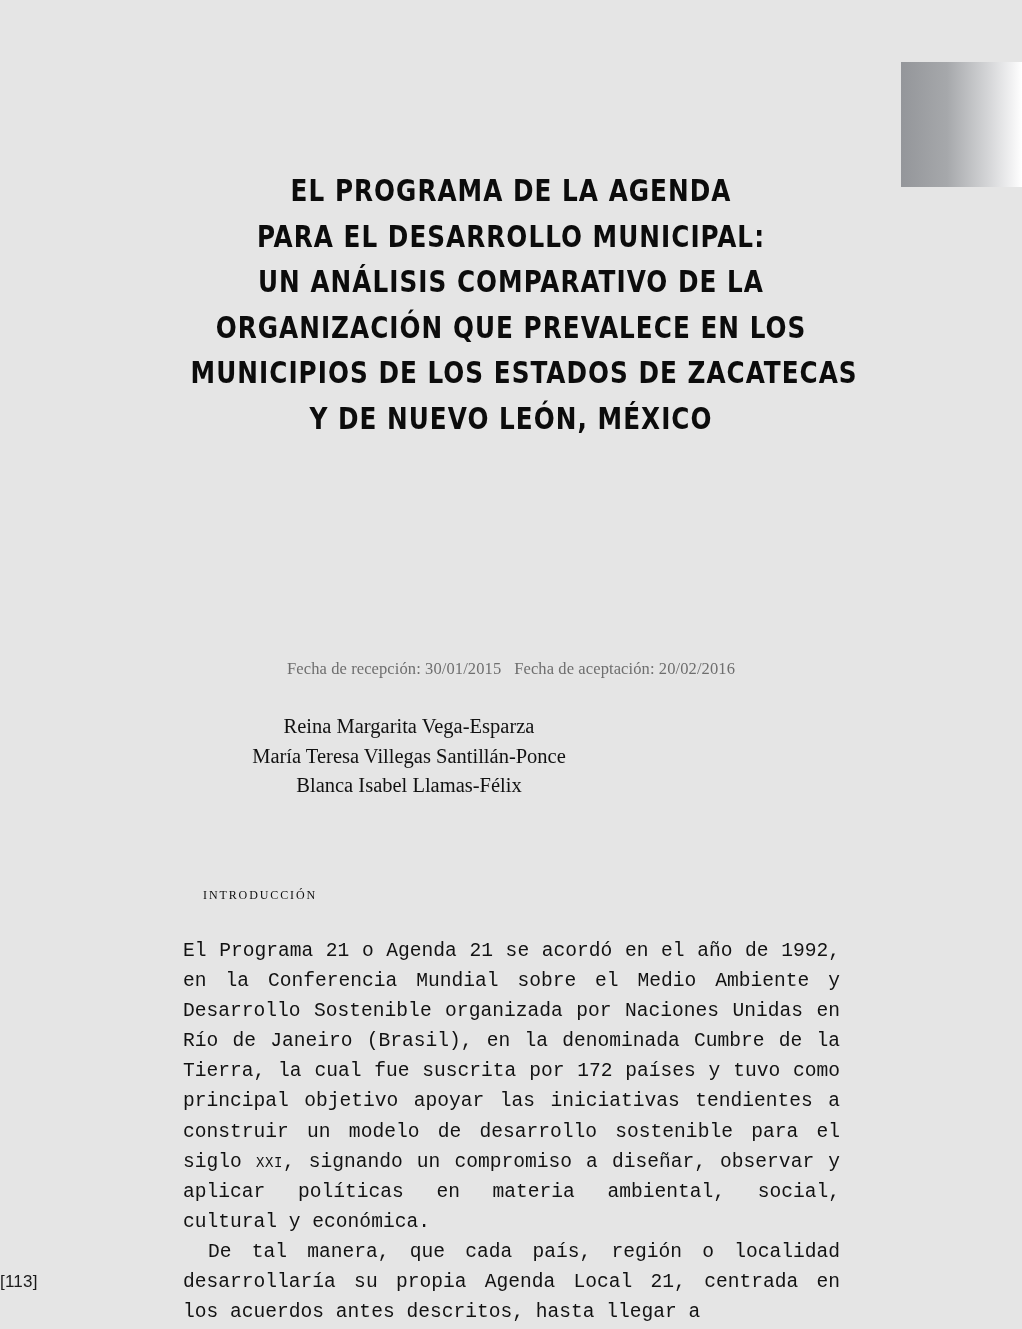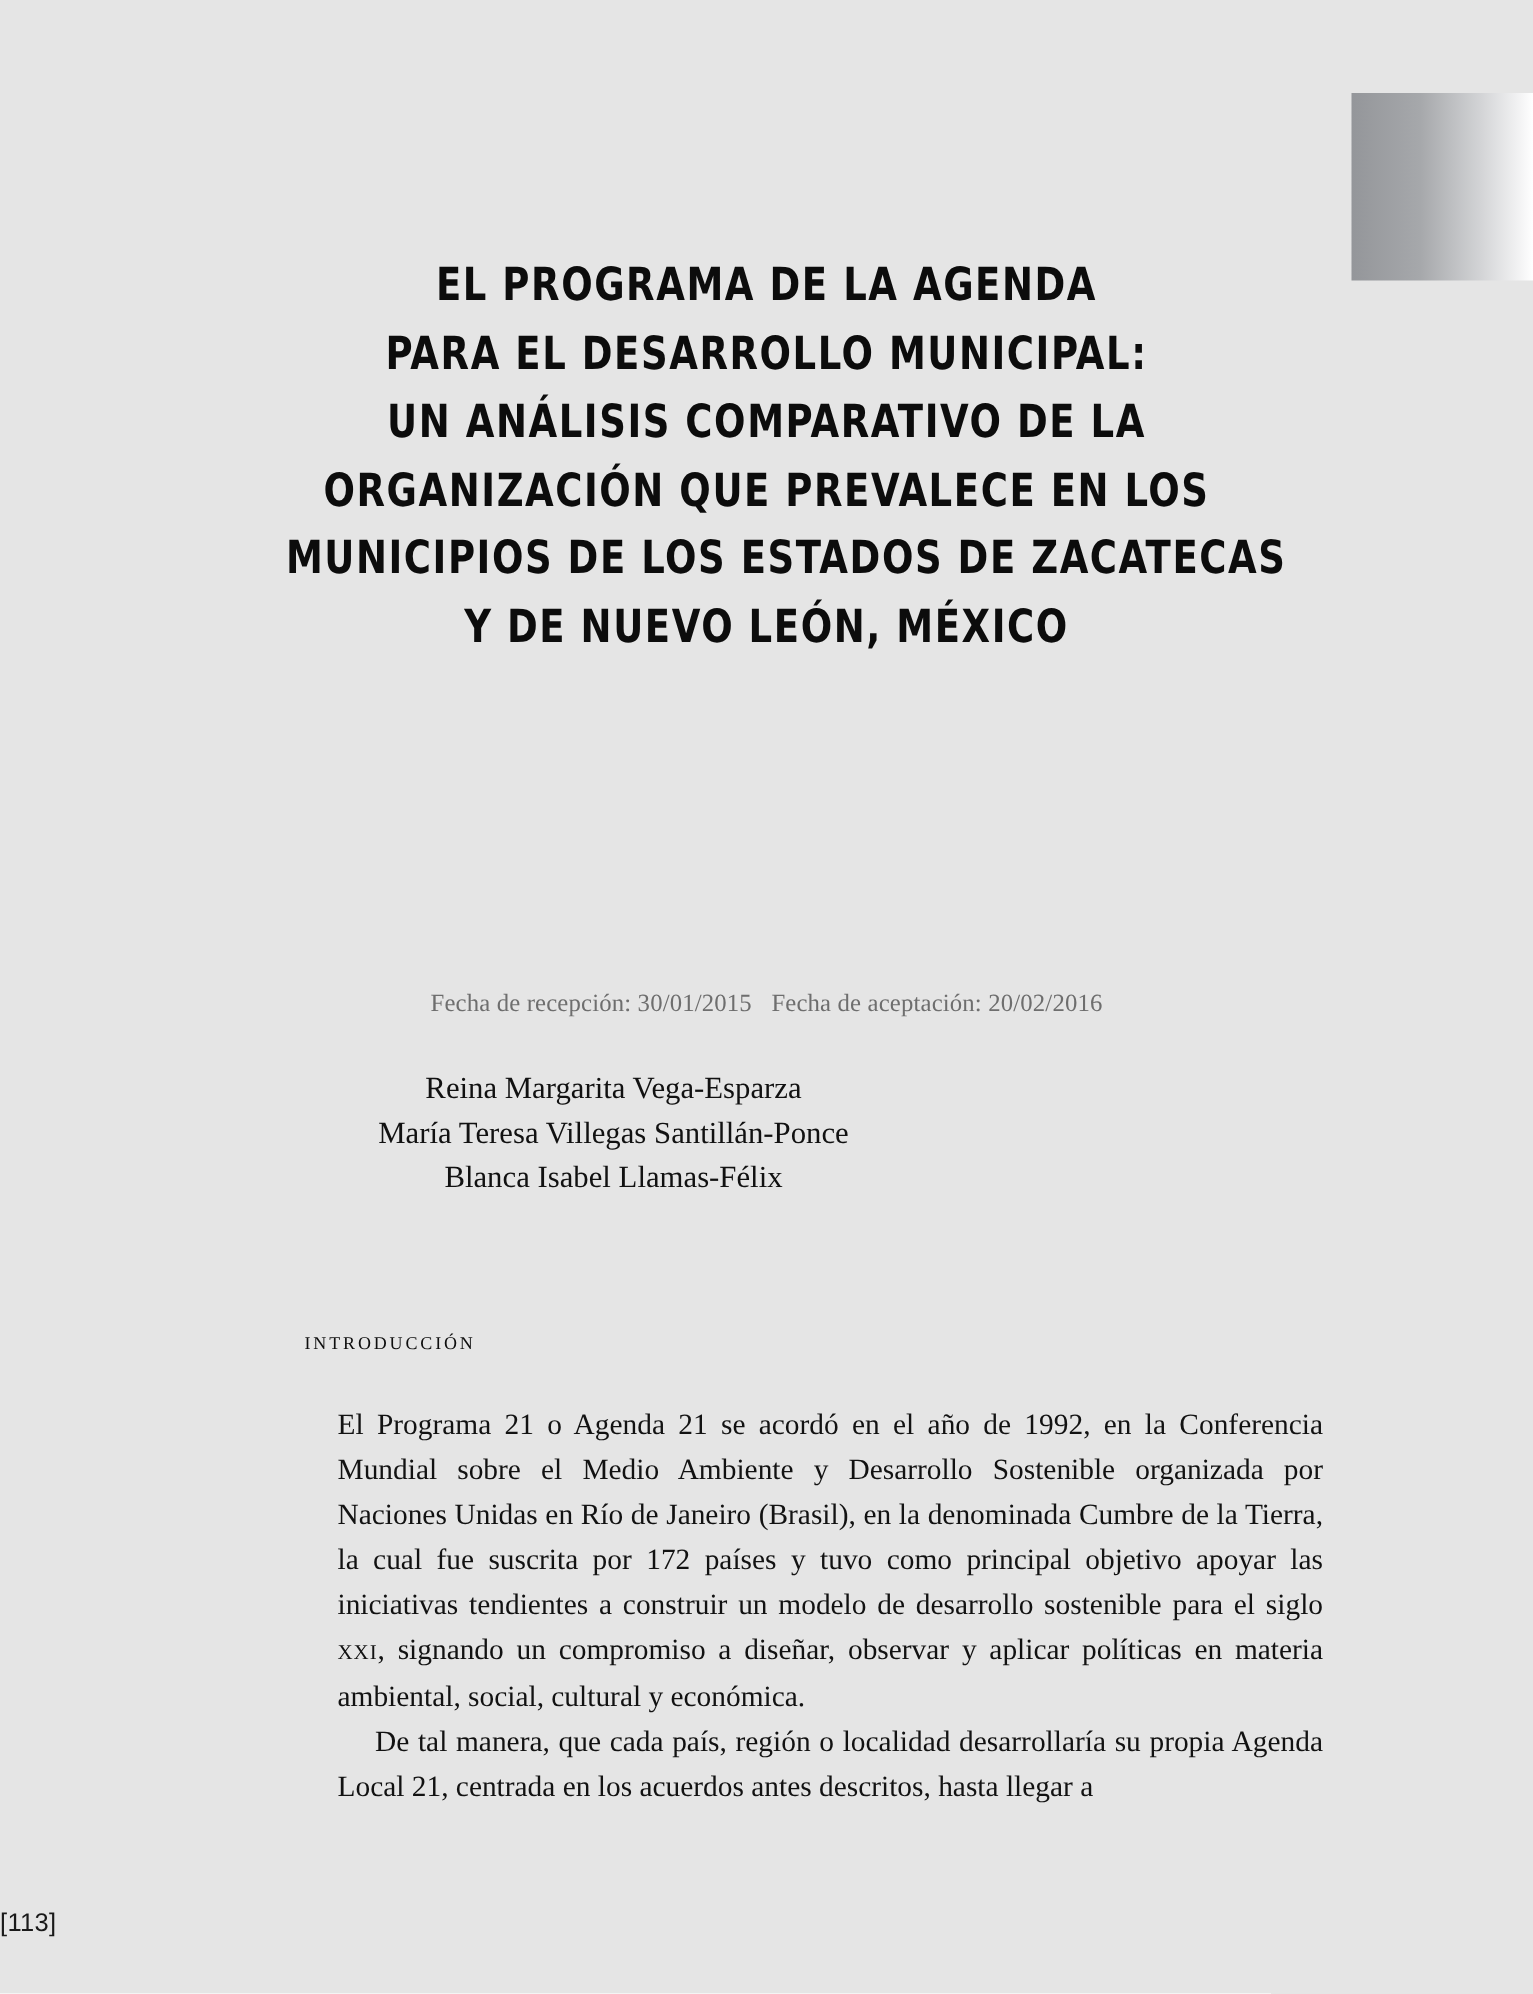--- a/index.html
+++ b/index.html
@@ -117,28 +117,27 @@
     color: #0e0e0e;
     margin-left: 20px;
   }
 
   
   .body-text {
     position: absolute;
     left: 183px;
     top: 936px;
     width: 657px;
-    font-family: Liberation Serif, serif;
+    font-family: Liberation Mono, monospace;
     font-size: 19.6px;
     line-height: 30.1px;
     color: #121212;
     text-align: justify;
     text-justify: inter-word;
     hyphens: manual;
-    margin-left: 42px;
   }
   .body-text p {
     margin: 0;
   }
   .body-text p + p {
     text-indent: 25px;
   }
   .smallcaps {
     font-variant: small-caps;
     text-transform: lowercase;

